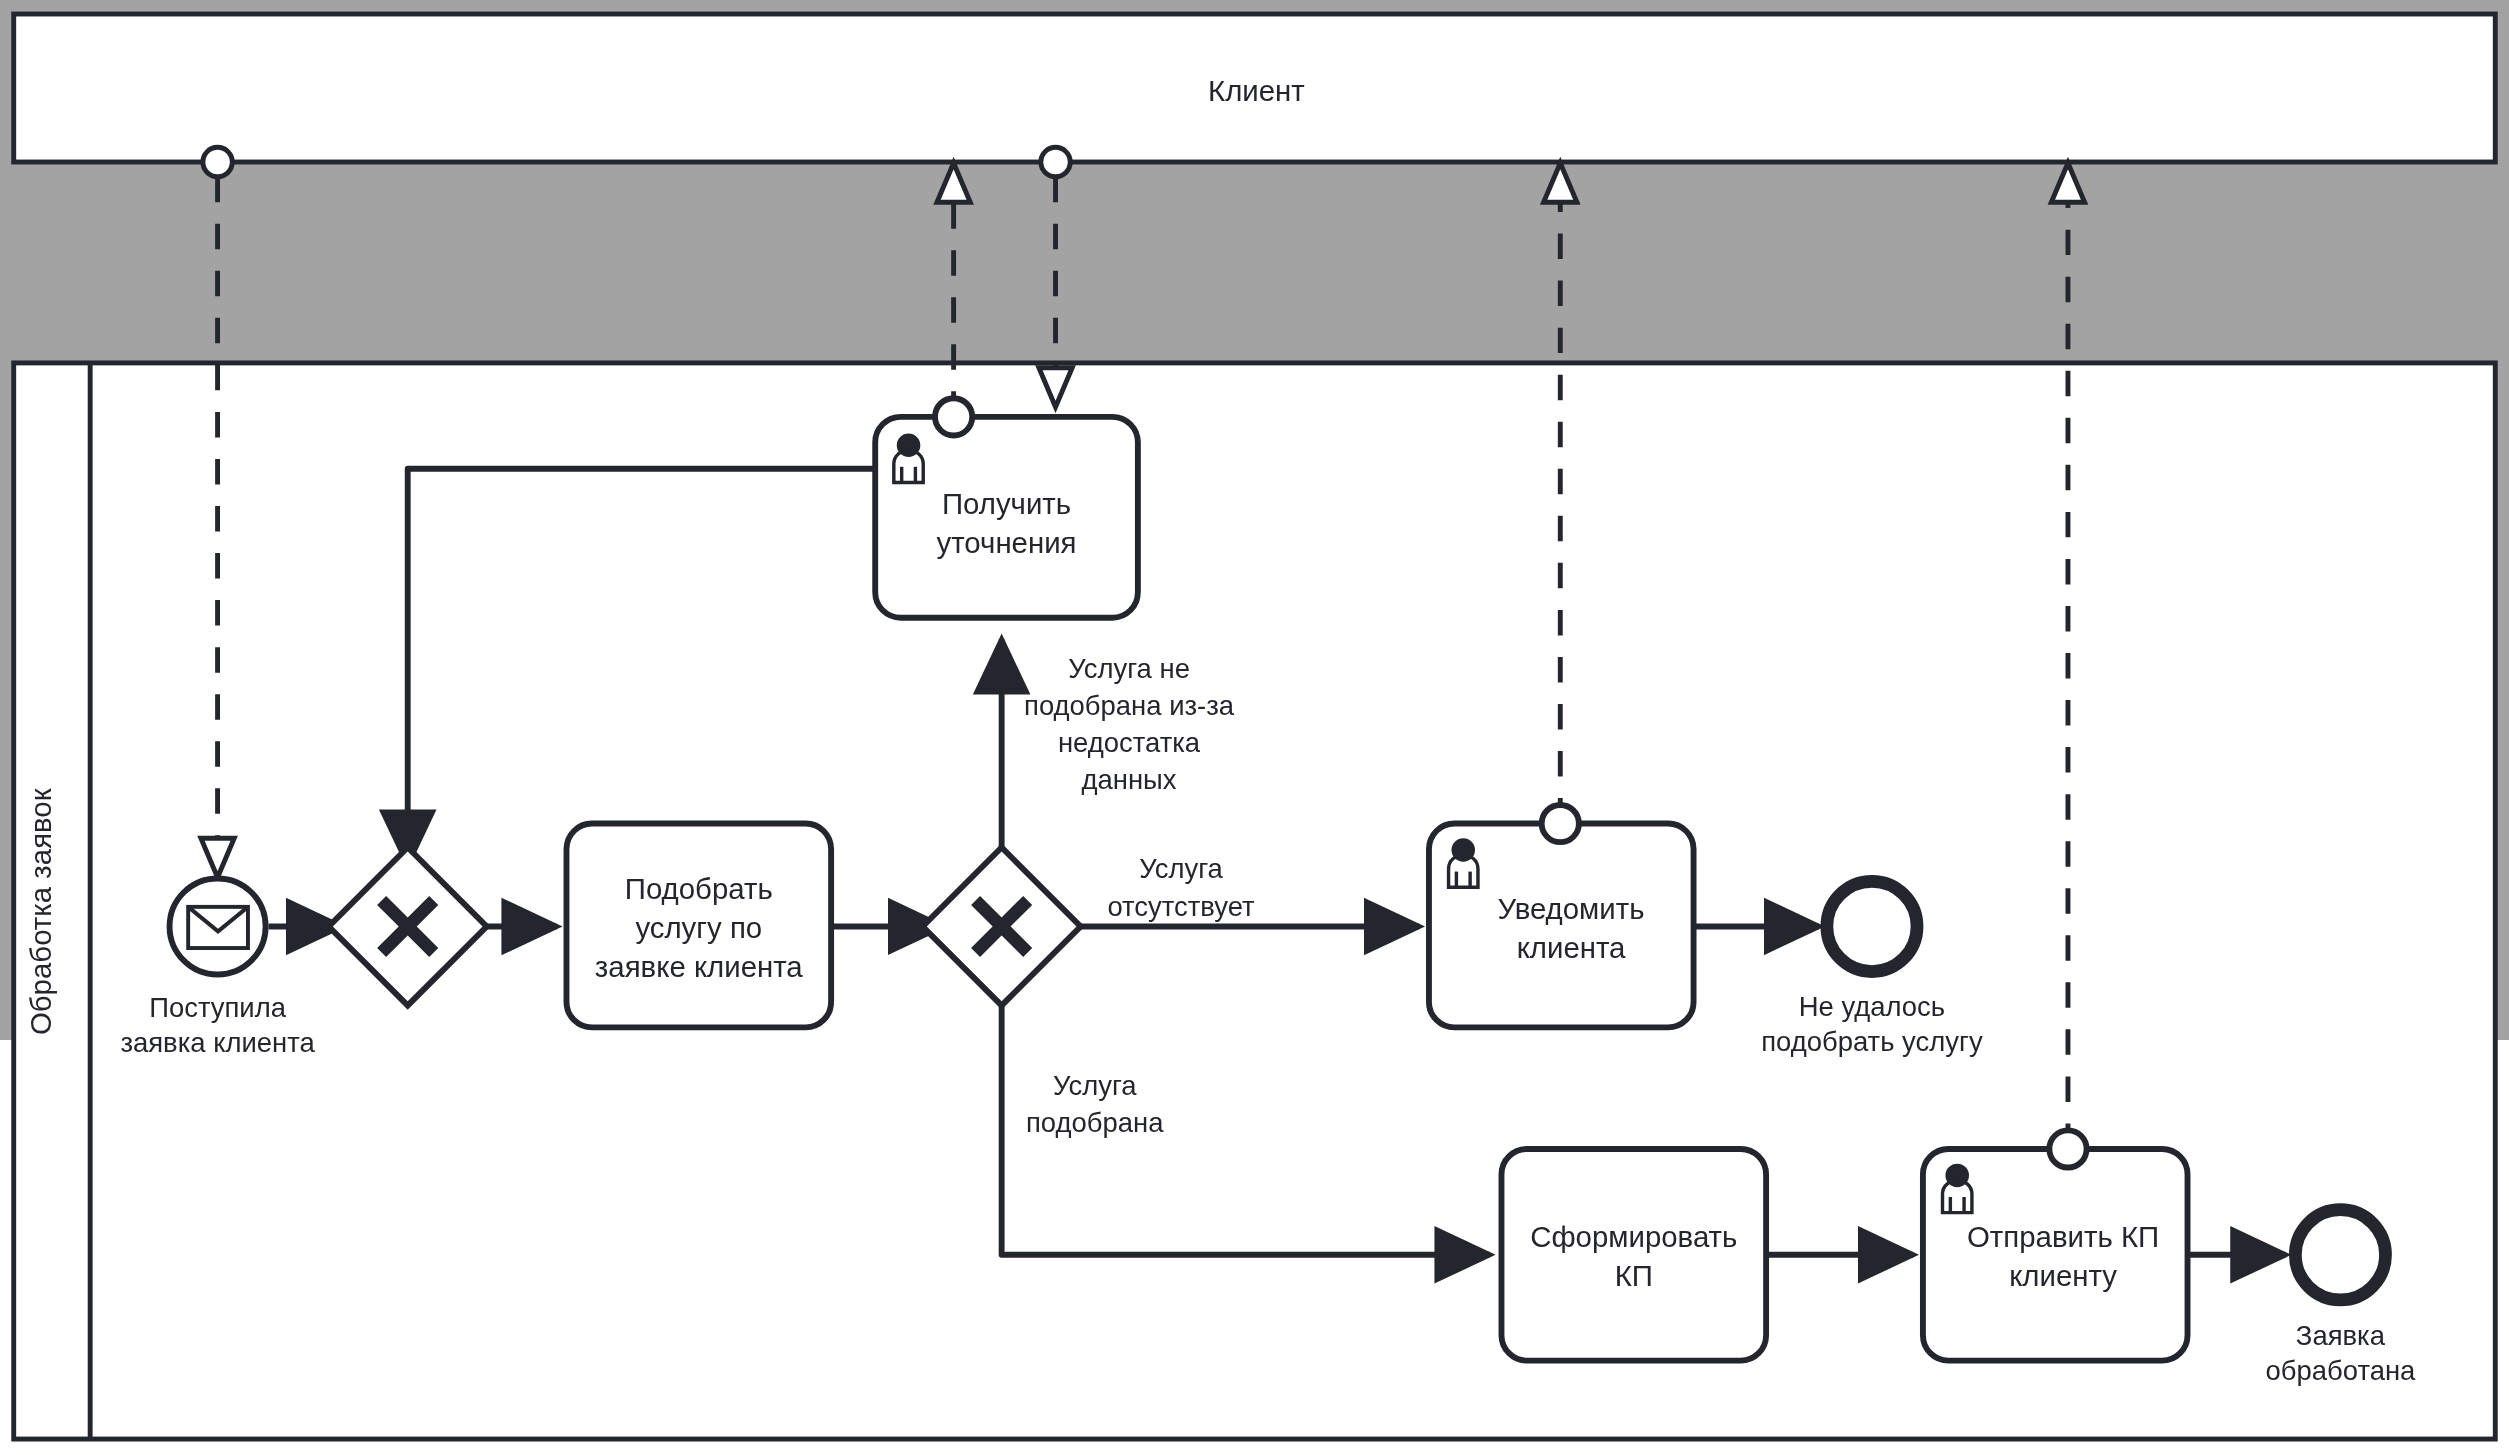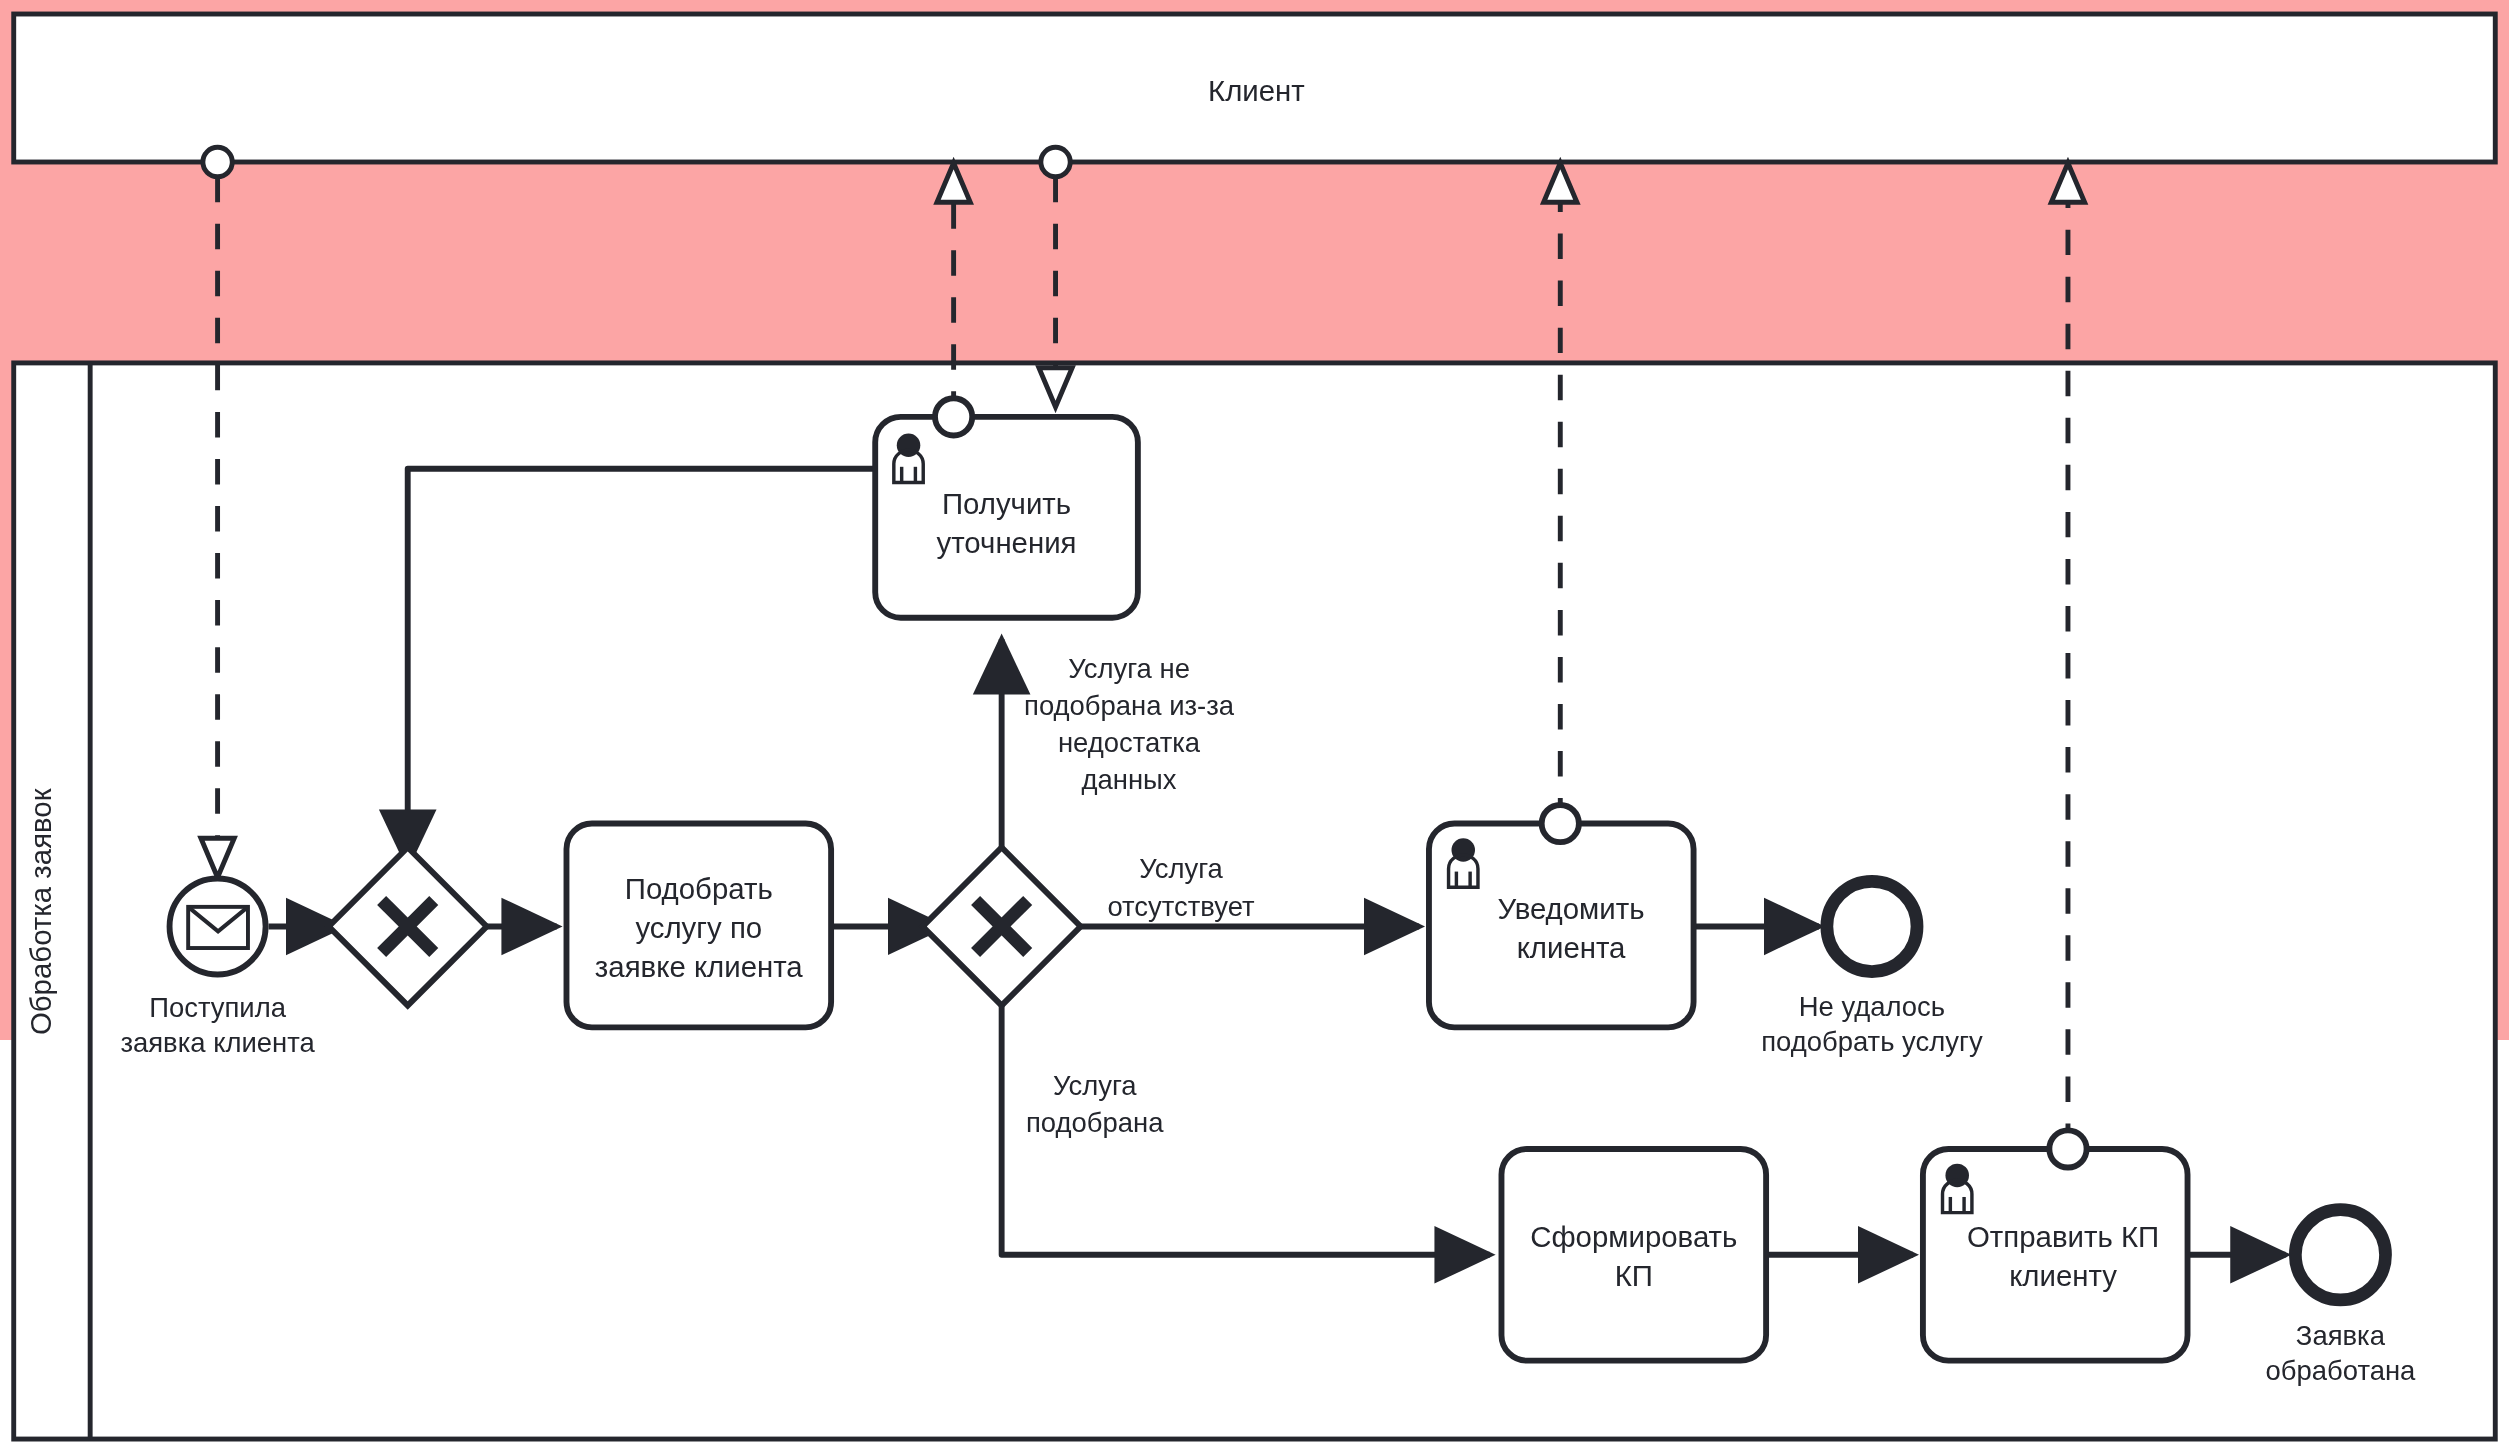--- a/index.html
+++ b/index.html
@@ -2,21 +2,21 @@
 <html><head>
 <meta charset="utf-8">
 <title>BPMN</title>
 <style>
   html,body{margin:0;padding:0;background:#ffffff;}
   body{
     width:2509px;height:1456px;overflow:hidden;
     font-family:"Liberation Sans","DejaVu Sans",sans-serif;
     color:#24262d;
   }
-  #canvas{position:relative;width:2509px;height:1040px;background:#fca5a5;text-align:center;}
+  #canvas{position:relative;width:2509px;height:1040px;background:#a3a3a3;text-align:center;}
   svg#diagram{position:absolute;left:0;top:0;width:2509px;height:1456px;display:block;}
 
   .pool-rect{fill:#ffffff;stroke:#24262d;stroke-width:5;}
   .lane-div{stroke:#24262d;stroke-width:5;fill:none;}
   .pool-label{font-size:30px;fill:#24262d;font-family:"Liberation Sans","DejaVu Sans",sans-serif;}
 
   .task-rect{fill:#ffffff;stroke:#24262d;stroke-width:6;}
   .task-label{font-size:30px;fill:#24262d;font-family:"Liberation Sans","DejaVu Sans",sans-serif;}
 
   .gw{fill:#ffffff;stroke:#24262d;stroke-width:6;}

